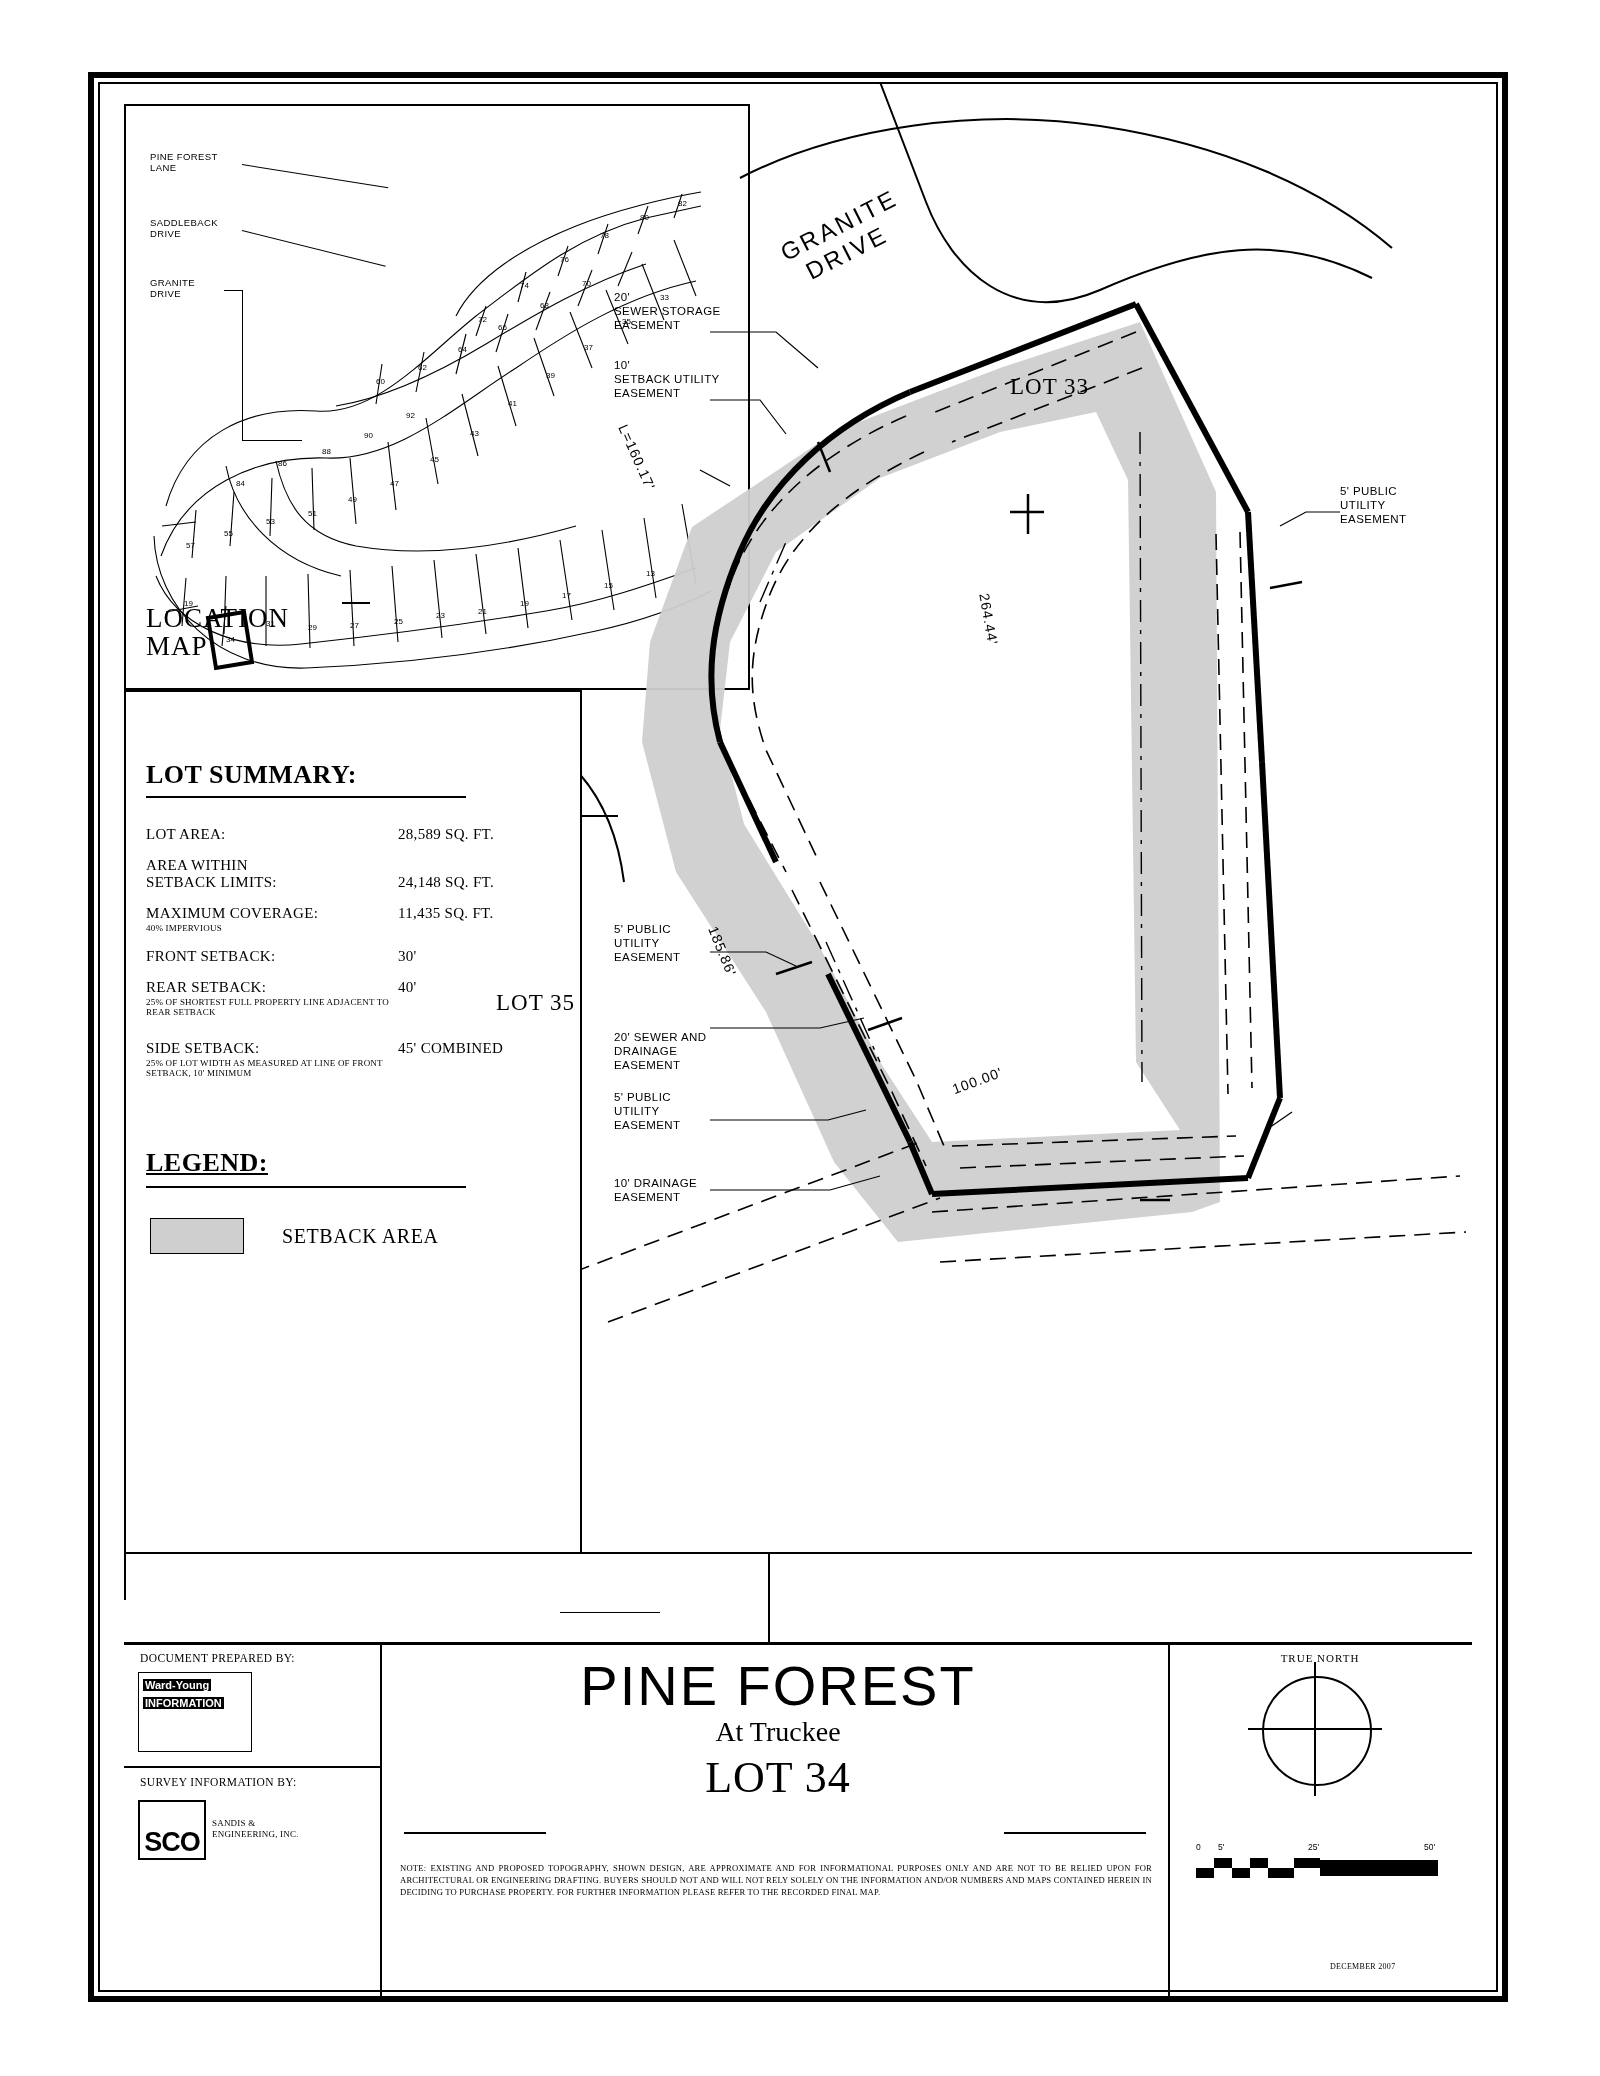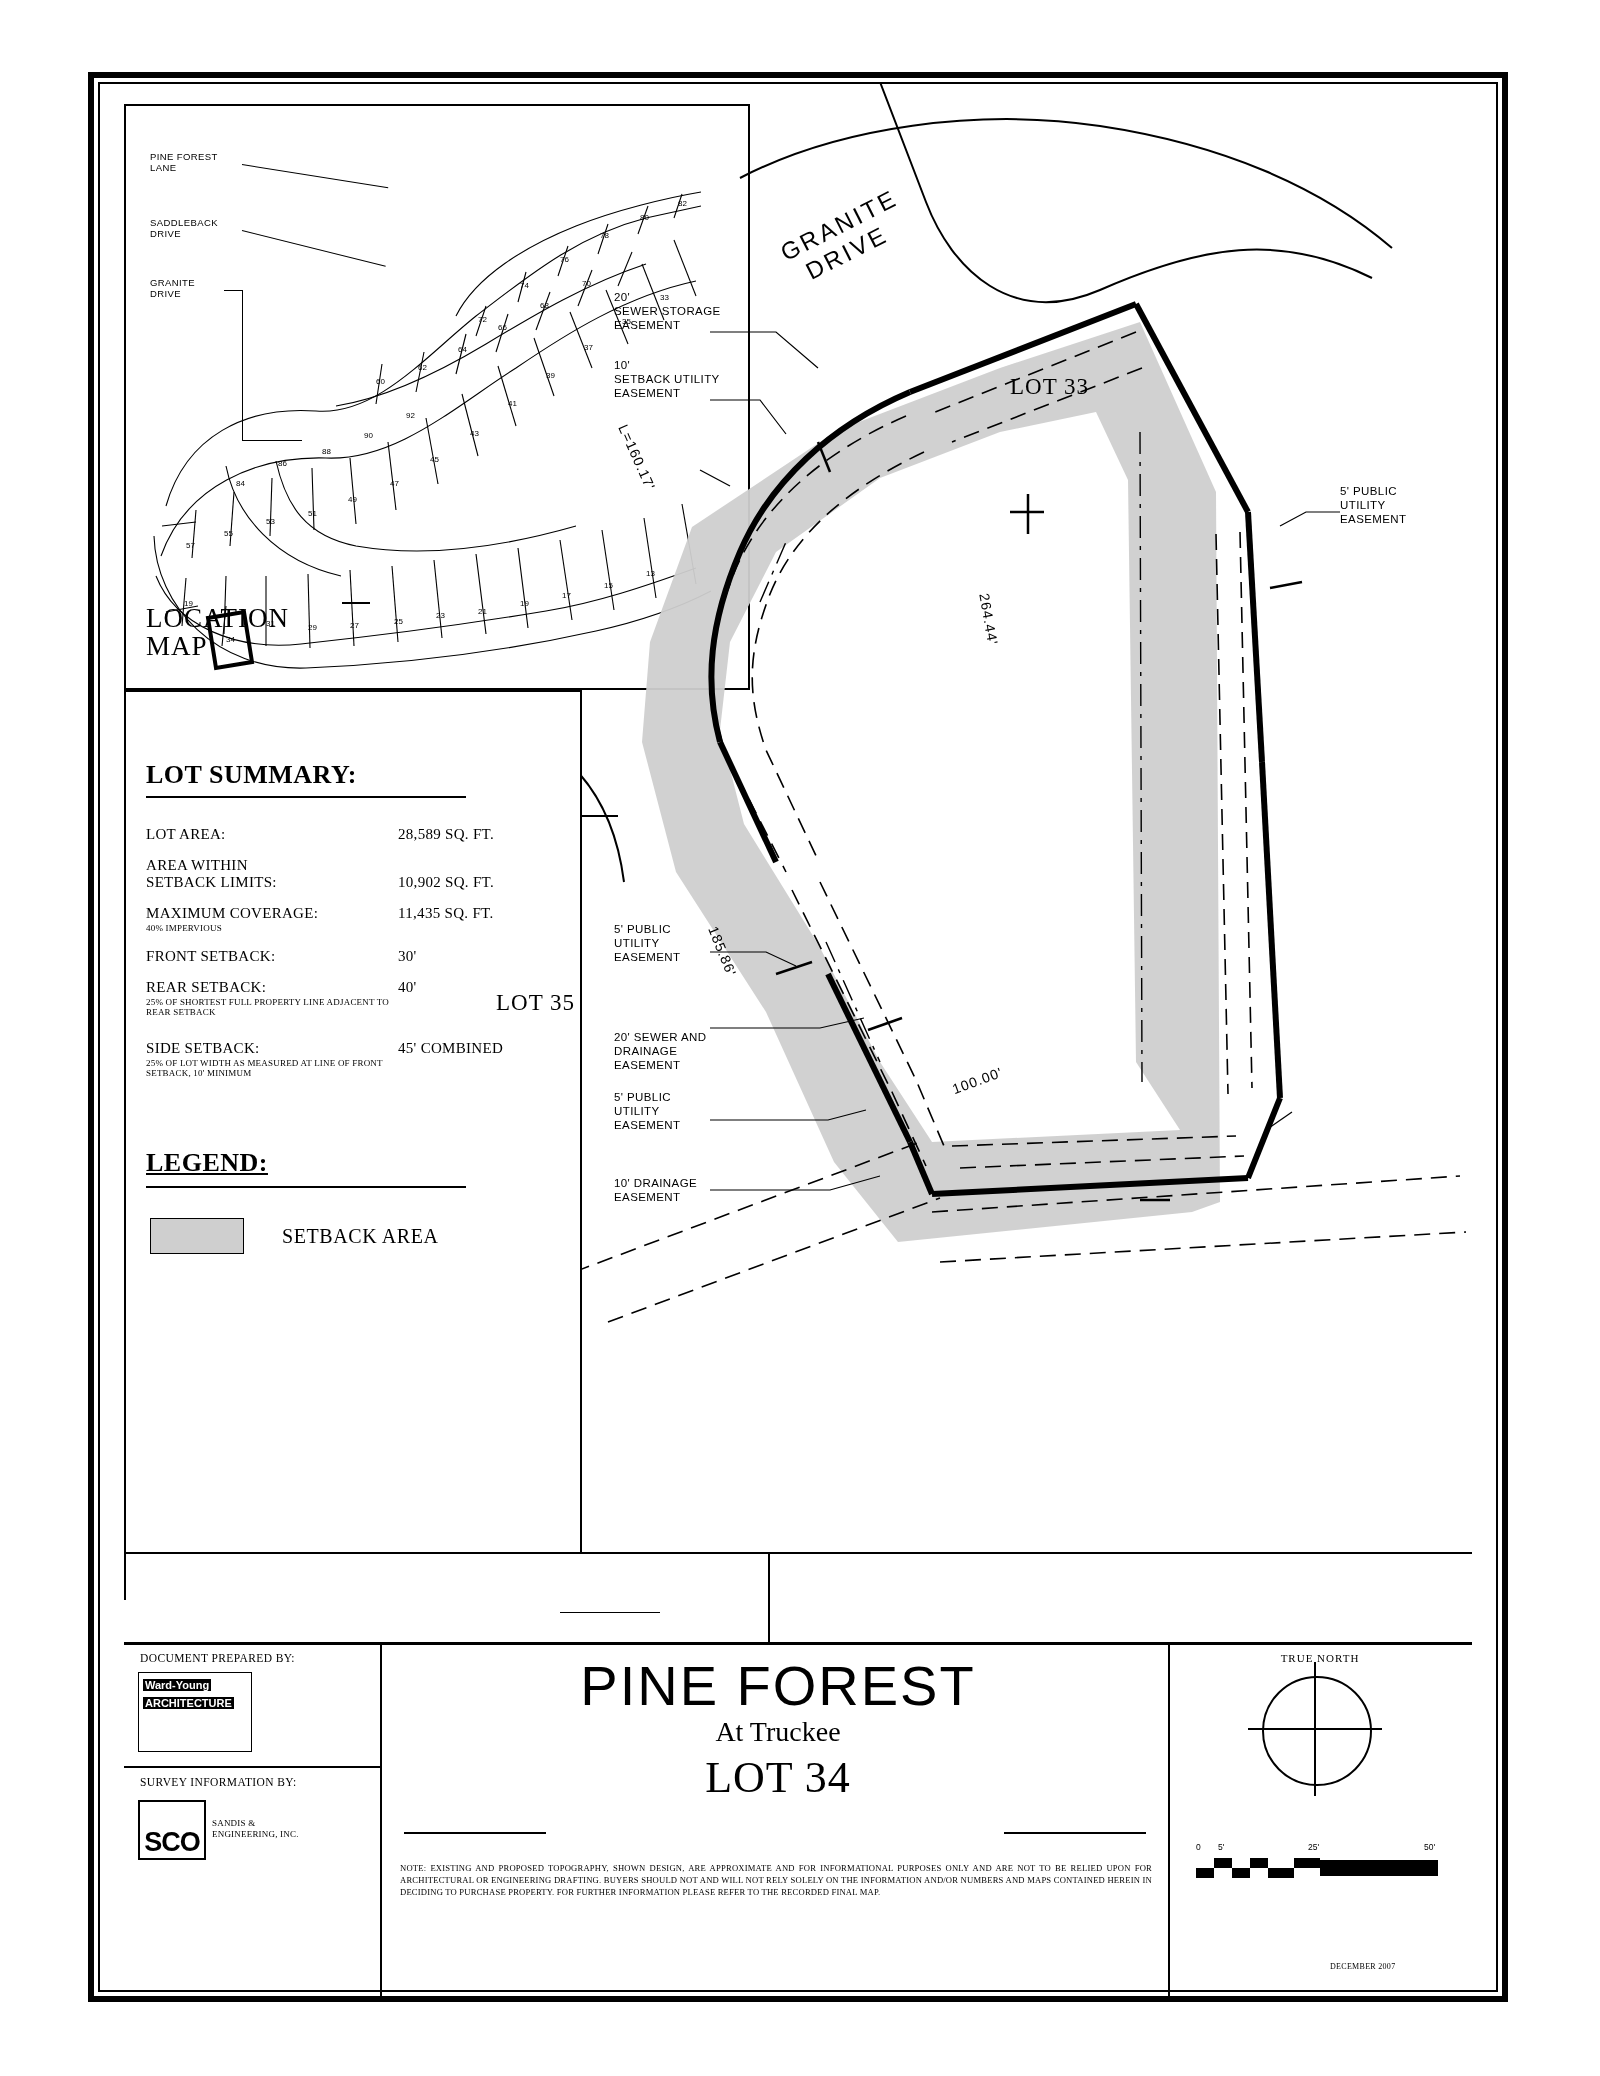--- a/index.html
+++ b/index.html
@@ -245,21 +245,21 @@
   <div class="summary">
     <h2>LOT SUMMARY:</h2>
   </div>
   <div class="summary-underline"></div>
 
   <div style="position:absolute;left:146px;top:812px;width:420px;">
     <div class="srow">
       <span class="slabel">LOT AREA:</span><span class="sval">28,589 SQ. FT.</span>
     </div>
     <div class="srow">
-      <span class="slabel">AREA WITHIN<br>SETBACK LIMITS:</span><span class="sval" style="padding-top:17px;">10,902 SQ. FT.</span>
+      <span class="slabel">AREA WITHIN<br>SETBACK LIMITS:</span><span class="sval" style="padding-top:17px;">24,148 SQ. FT.</span>
     </div>
     <div class="srow">
       <span class="slabel">MAXIMUM COVERAGE:<span class="ssub">40% IMPERVIOUS</span></span><span class="sval">11,435 SQ. FT.</span>
     </div>
     <div class="srow">
       <span class="slabel">FRONT SETBACK:</span><span class="sval">30'</span>
     </div>
     <div class="srow">
       <span class="slabel">REAR SETBACK:<span class="ssub">25% OF SHORTEST FULL PROPERTY LINE ADJACENT TO REAR SETBACK</span></span><span class="sval">40'</span>
     </div>
@@ -416,21 +416,21 @@
   <div class="initials-rule"></div>
   <div class="vline-initials"></div>
 
   <div class="tb-vline1"></div>
   <div class="tb-vline2"></div>
   <div class="tb-hline1"></div>
 
   <div class="tb-prep-label">DOCUMENT PREPARED BY:</div>
   <div class="tb-logo1">
     <span class="l1">Ward-Young</span>
-    <span class="l2">ARCHITECTURE</span>
+    <span class="l2">INFORMATION</span>
   </div>
 
   <div class="tb-survey-label">SURVEY INFORMATION BY:</div>
   <div class="tb-logo2">
     <span>SCO</span>
   </div>
   <div class="tb-logo2-text">SANDIS &amp;<br>ENGINEERING, INC.</div>
 
   <div class="tb-title">
     <div class="main">PINE FOREST</div>

